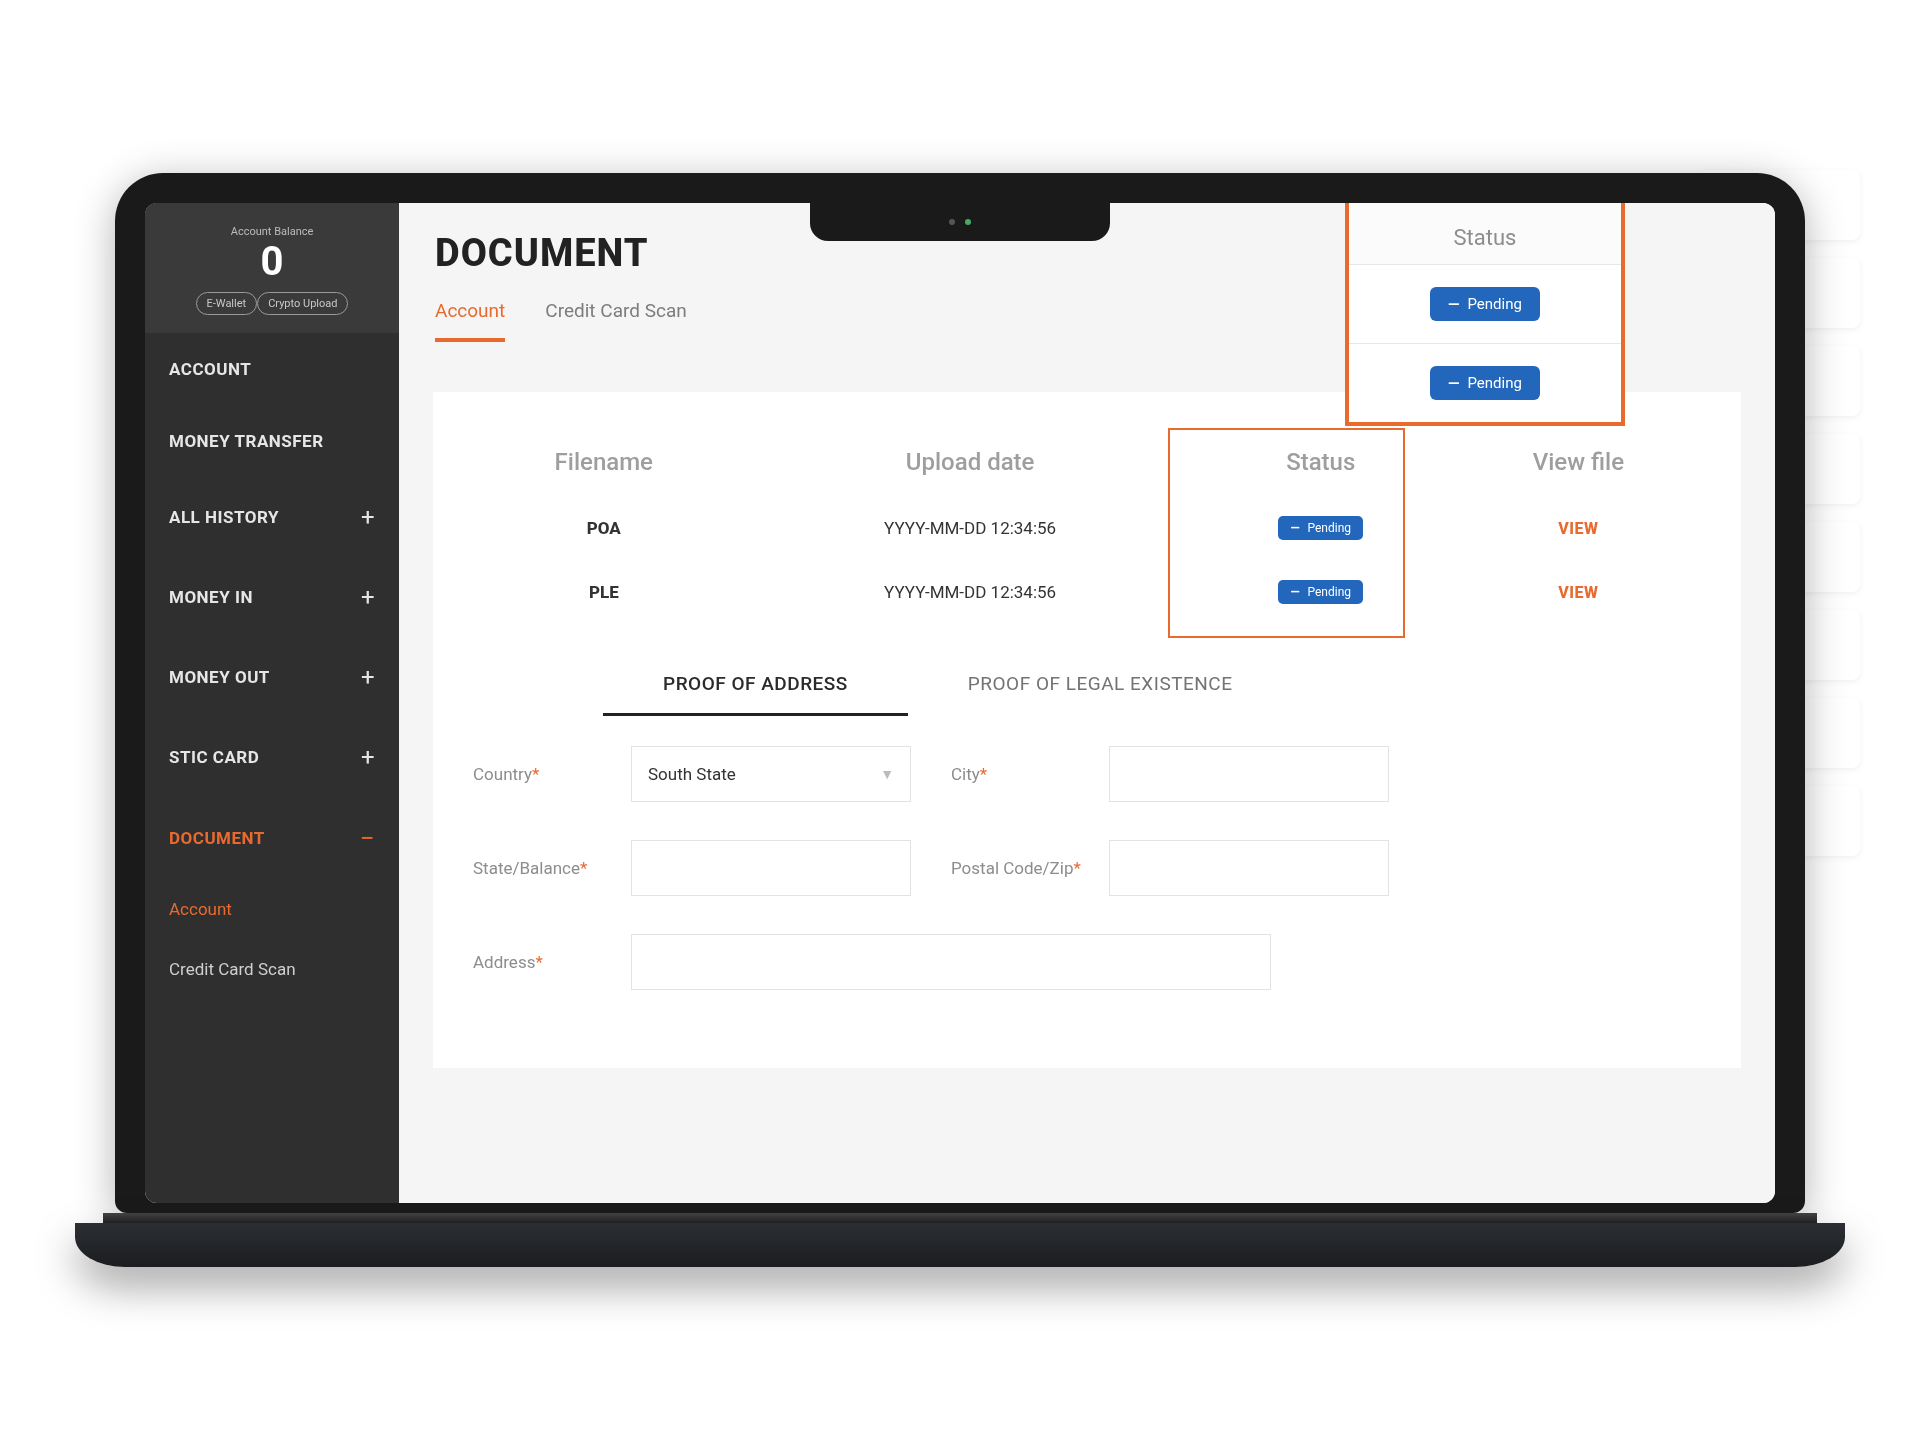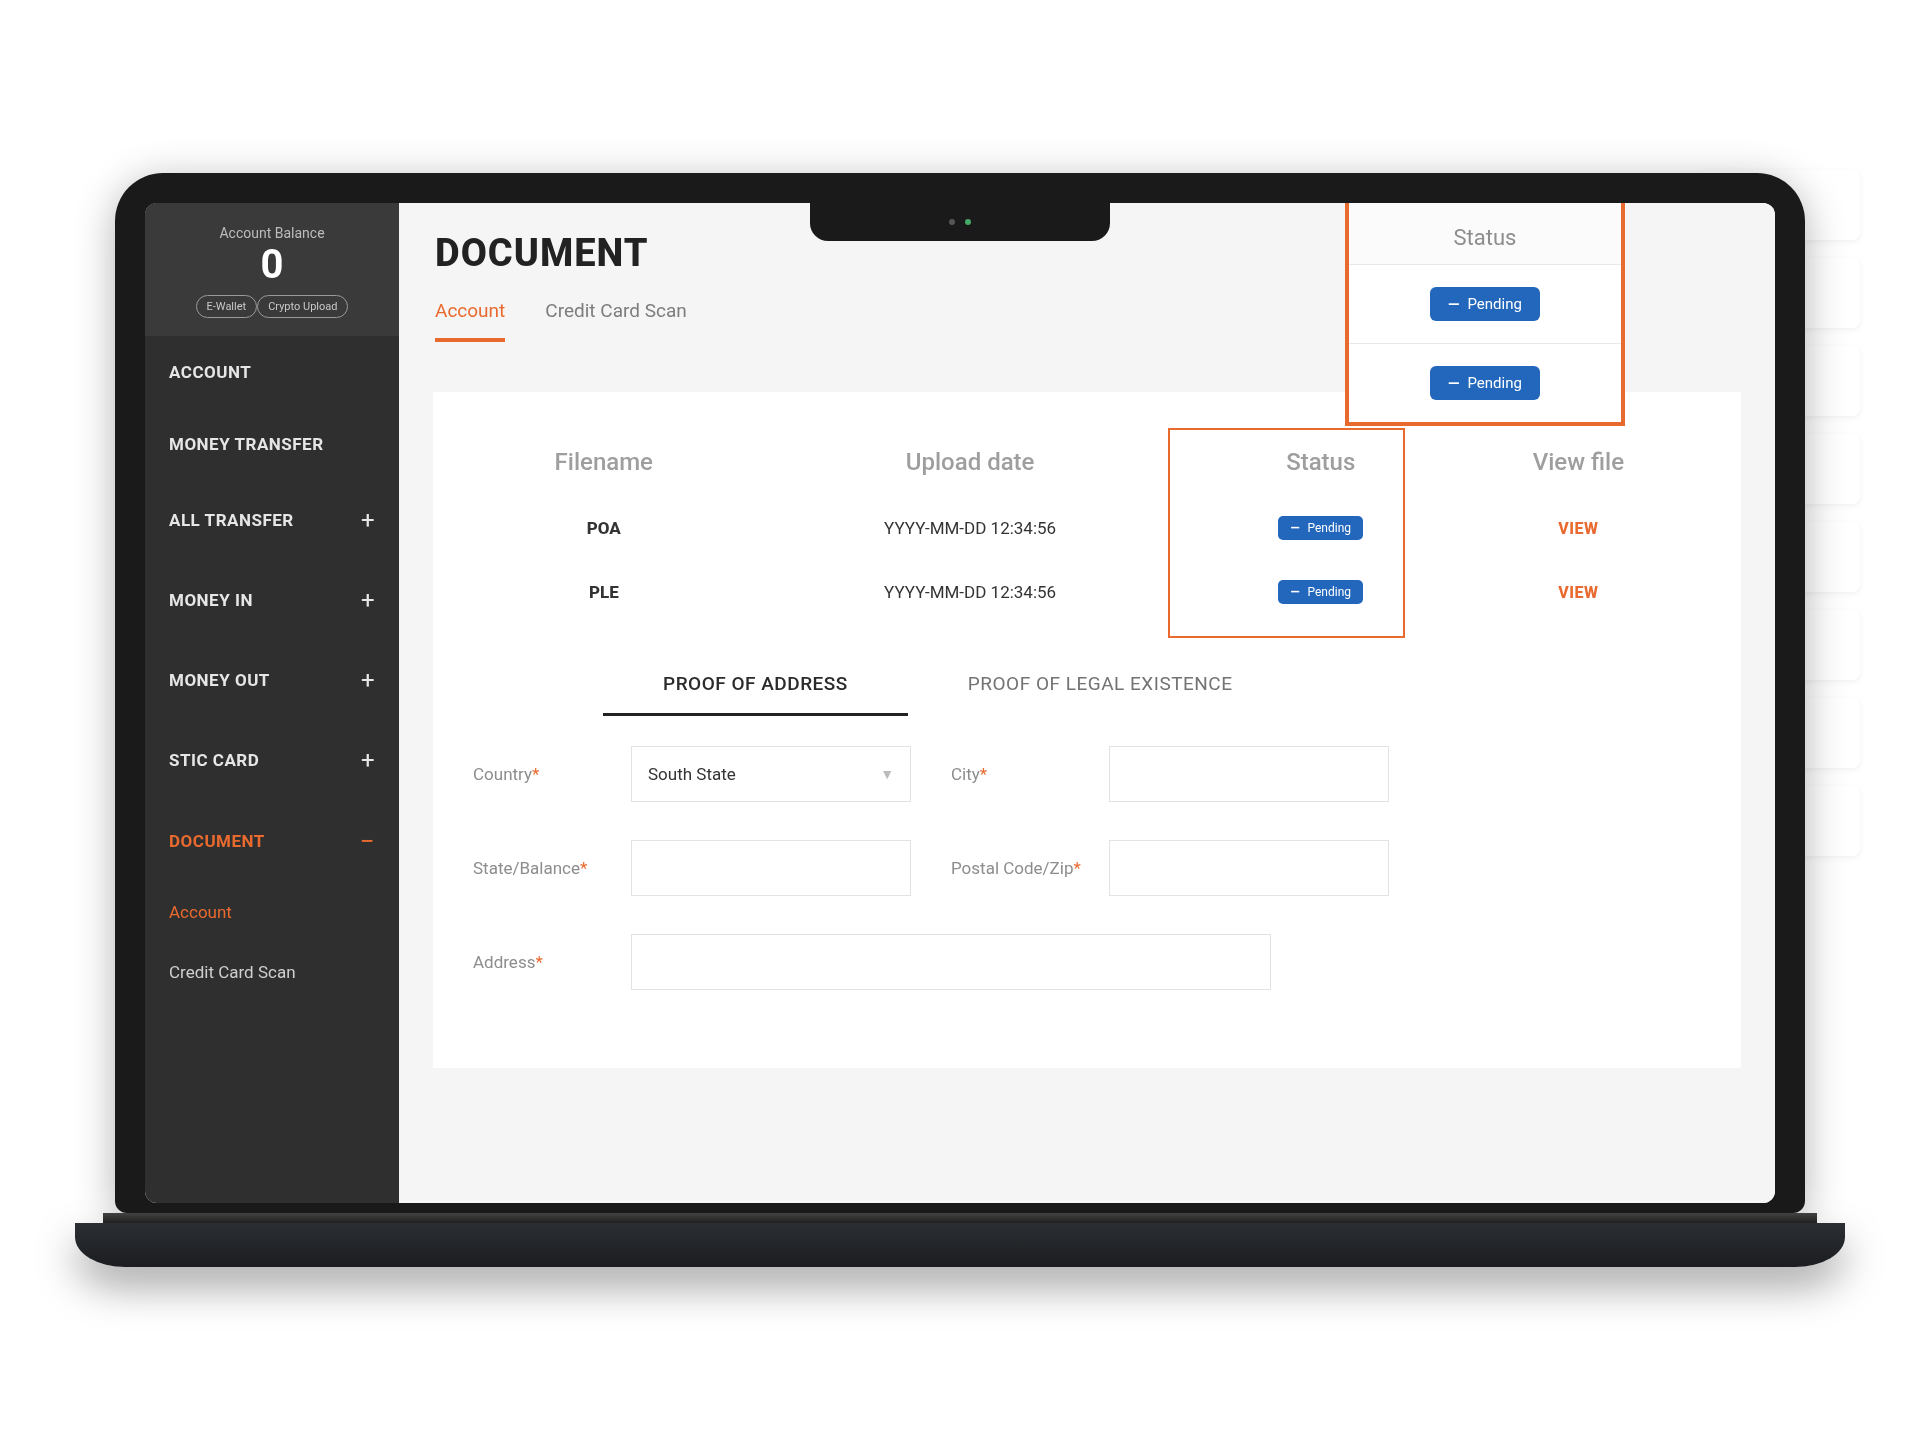--- a/index.html
+++ b/index.html
@@ -15,21 +15,21 @@
 .laptop-base { height: 44px; background: linear-gradient(#2b2e33, #1b1d20); border-radius: 0 0 50px 50px / 0 0 30px 30px; margin: 0 -40px; box-shadow: 0 20px 40px rgba(0,0,0,0.35); }
 .laptop-hinge { height: 10px; background: linear-gradient(#444, #222); margin: 0 -12px; }
 
 
 .bg-lines { position: absolute; right: 60px; top: 170px; width: 160px; z-index: 0; }
 .bg-line { height: 70px; background: #fff; border-radius: 8px; margin-bottom: 18px; box-shadow: 0 2px 6px rgba(0,0,0,0.06); }
 
 
 .sidebar { width: 254px; background: #2f2f2f; color: #d7d7d7; font-size: 18px; display: flex; flex-direction: column; }
 .acct-block { text-align: center; padding: 22px 10px 18px; background: #3a3a3a; }
-.acct-label { font-size: 14px; color: #bcbcbc; }
+.acct-label { font-size: 11px; color: #bcbcbc; }
 .acct-value { font-size: 40px; font-weight: 700; color: #fff; line-height: 1; margin-top: 4px; }
 .wallet-pills { display: flex; justify-content: center; margin-top: 10px; }
 .pill { border: 1px solid #9a9a9a; color: #c8c8c8; font-size: 11px; padding: 4px 10px; border-radius: 14px; cursor: pointer; }
 .nav { flex: 1; }
 .nav-item { display: flex; align-items: center; justify-content: space-between; padding: 26px 24px; font-weight: 700; letter-spacing: 0.5px; font-size: 17px; color: #e6e6e6; cursor: pointer; }
 .nav-item.active { color: #e96a2f; }
 .nav-item .plus { font-size: 24px; font-weight: 400; }
 .nav-item .minus { font-size: 26px; font-weight: 400; color: #e96a2f; }
 .sub-item { padding: 20px 24px; font-size: 17px; color: #cfcfcf; cursor: pointer; }
 .sub-item.active { color: #e96a2f; }
@@ -110,21 +110,21 @@
           </div>
         </div>
         <nav class="nav">
           <div class="nav-item">
             <span>ACCOUNT</span>
           </div>
           <div class="nav-item">
             <span>MONEY TRANSFER</span>
           </div>
           <div class="nav-item">
-            <span>ALL TRANSFER</span>
+            <span>ALL HISTORY</span>
             <span class="plus">+</span>
           </div>
           <div class="nav-item">
             <span>MONEY IN</span>
             <span class="plus">+</span>
           </div>
           <div class="nav-item">
             <span>MONEY OUT</span>
             <span class="plus">+</span>
           </div>

